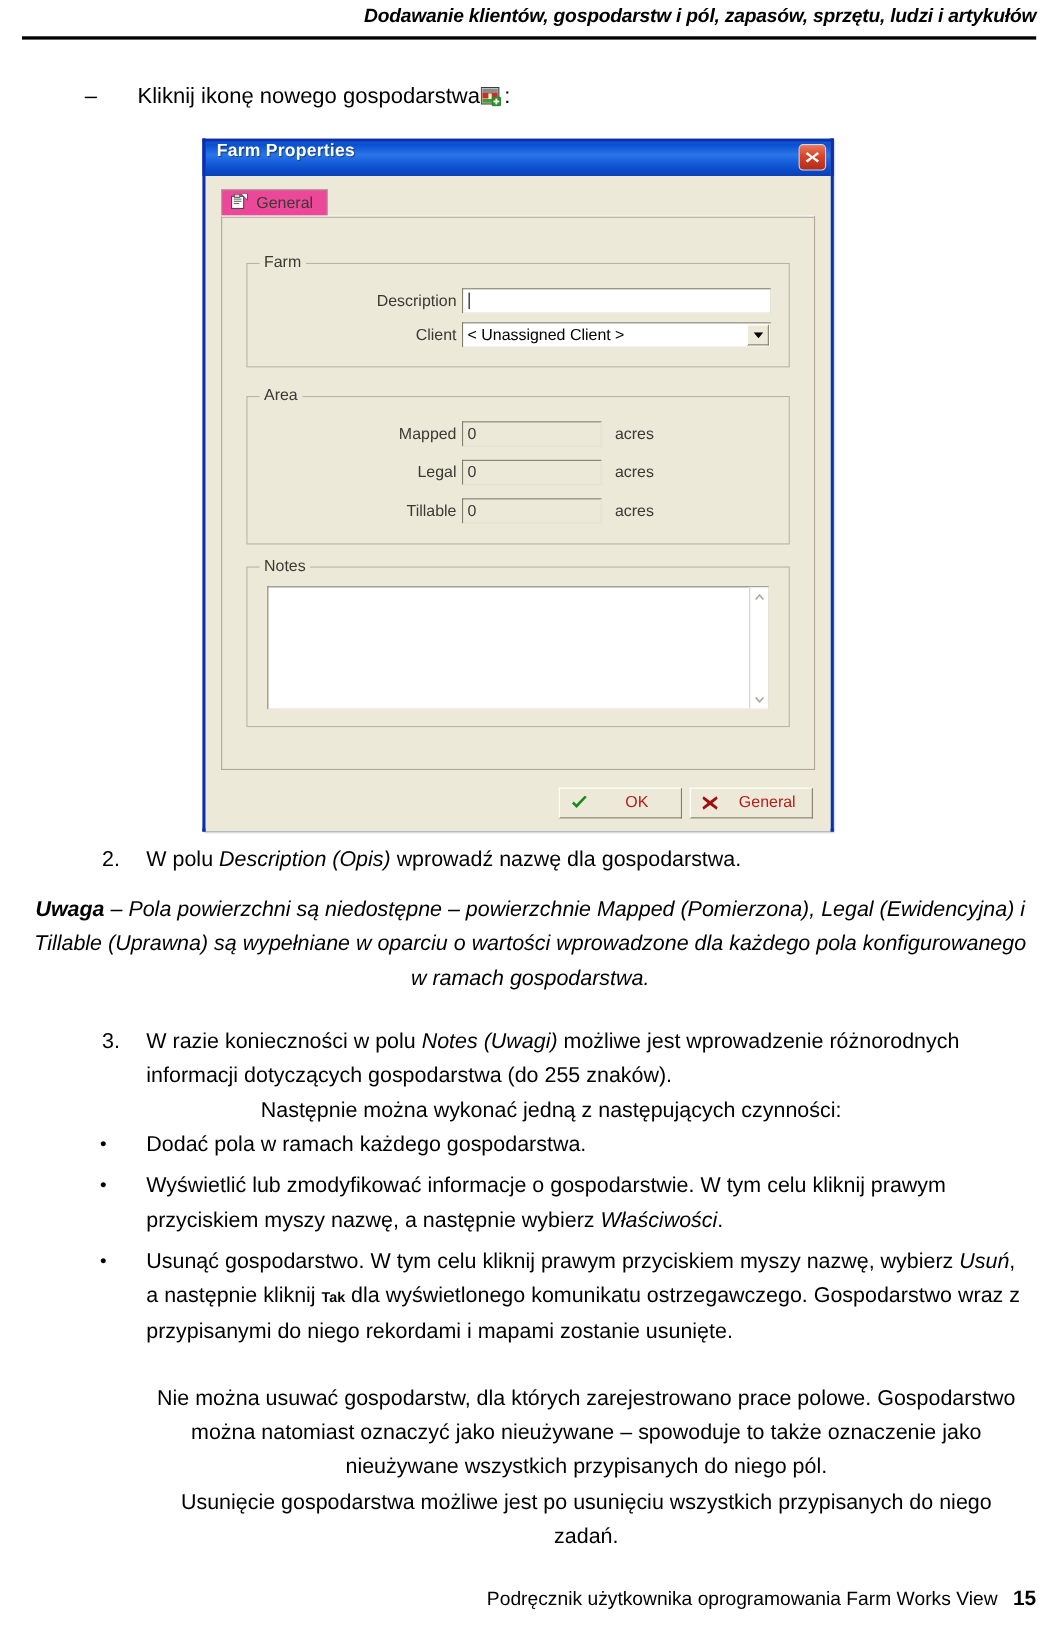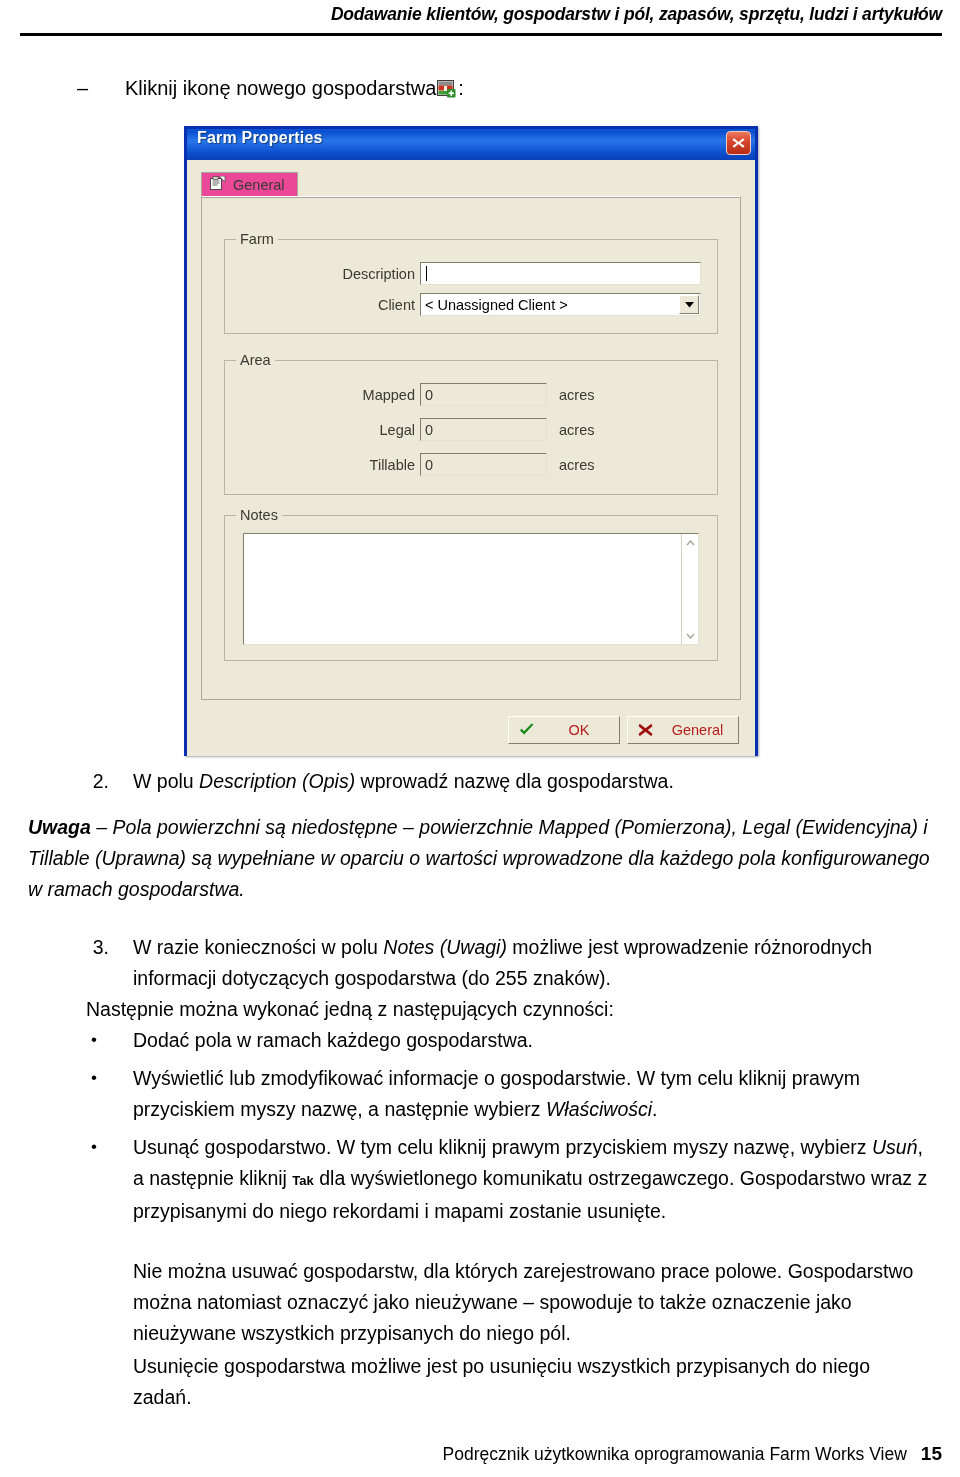--- a/index.html
+++ b/index.html
@@ -297,20 +297,21 @@
     box-shadow: inset -1px -1px 0 #acа899;
   }
   .xp-button .btn-label { flex: 1; text-align: center; }
 
   
   .body-text {
     position: absolute;
     font-size: 19.5px;
     line-height: 31px;
     color: #000;
+    text-align: center;
   }
   .num-item {
     position: absolute;
     font-size: 19.5px;
     line-height: 31px;
   }
   .num-item .num {
     position: absolute;
     left: -48px;
     top: 0;

